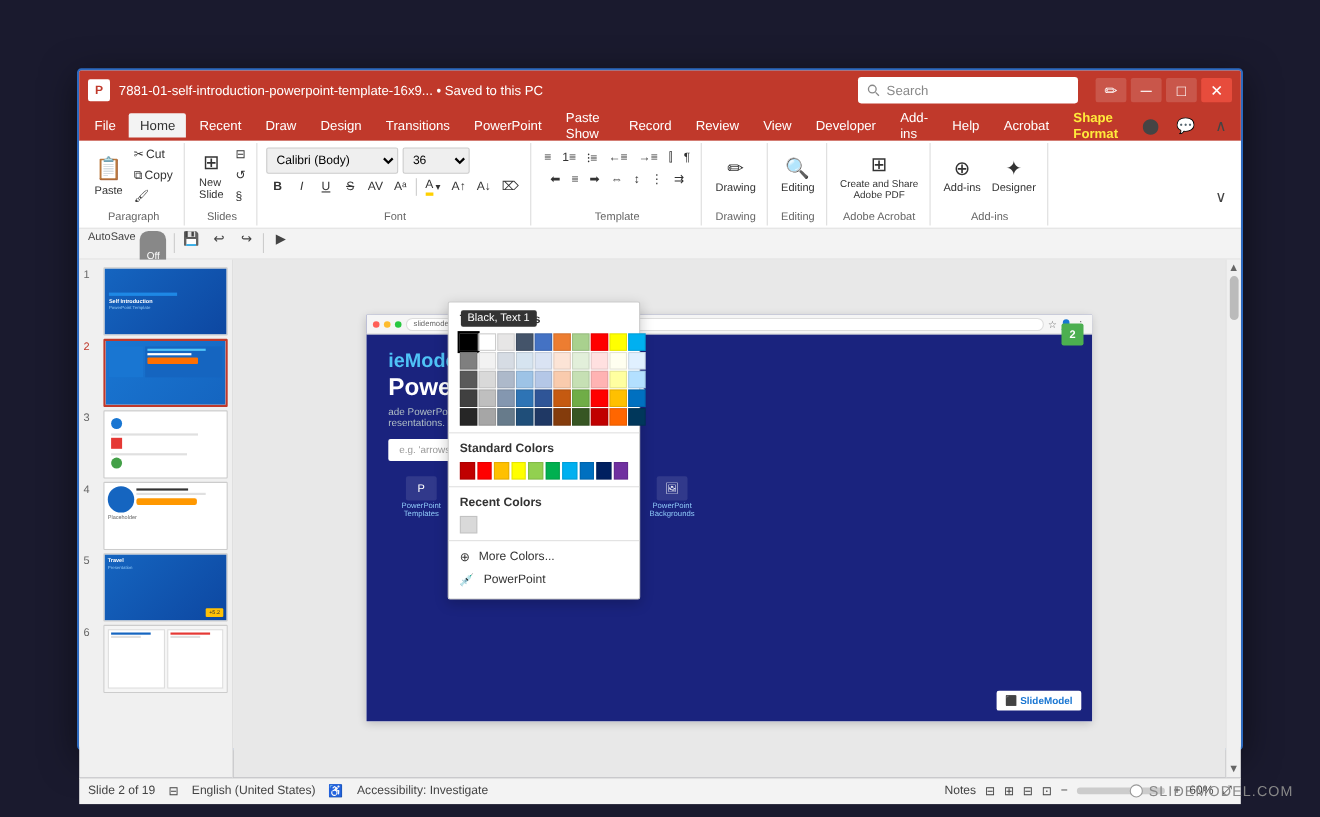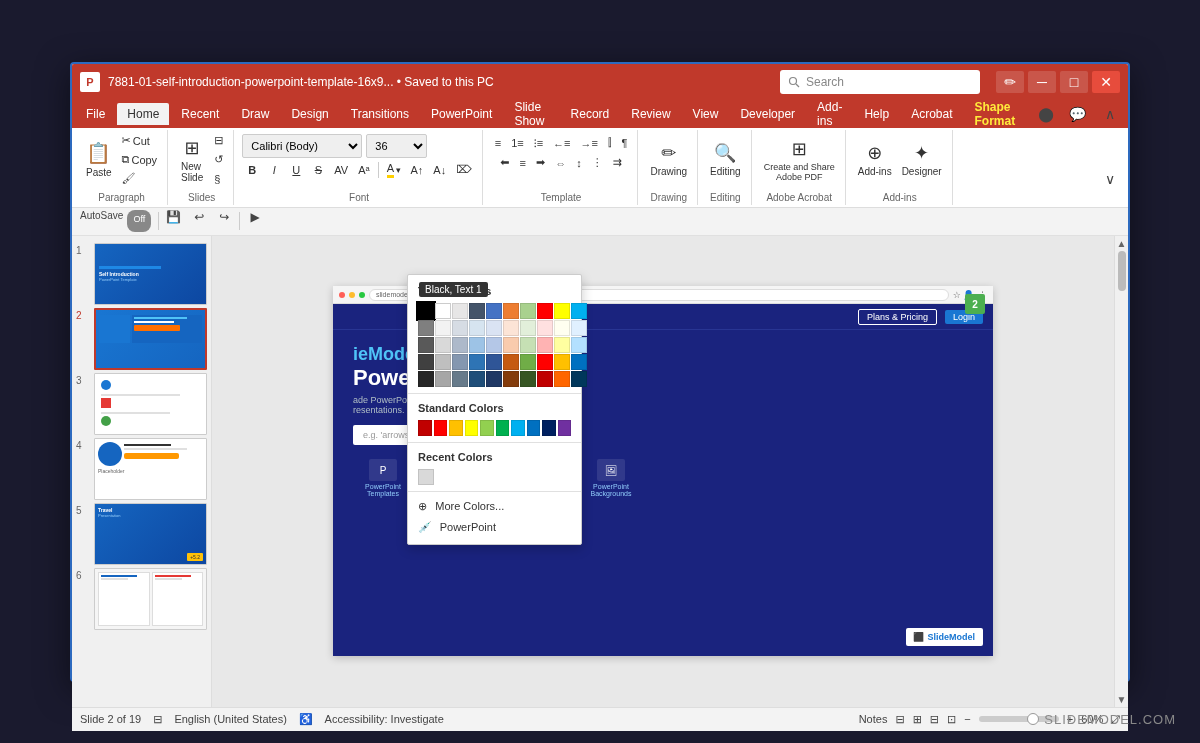--- a/index.html
+++ b/index.html
@@ -119,21 +119,21 @@
   </div>
 
   <div class="ribbon-tabs">
     <div class="ribbon-tab">File</div>
     <div class="ribbon-tab active">Home</div>
     <div class="ribbon-tab">Recent</div>
     <div class="ribbon-tab">Draw</div>
     <div class="ribbon-tab">Design</div>
     <div class="ribbon-tab">Transitions</div>
     <div class="ribbon-tab">PowerPoint</div>
-    <div class="ribbon-tab">Slide Show</div>
+    <div class="ribbon-tab">Paste Show</div>
     <div class="ribbon-tab">Record</div>
     <div class="ribbon-tab">Review</div>
     <div class="ribbon-tab">View</div>
     <div class="ribbon-tab">Developer</div>
     <div class="ribbon-tab">Add-ins</div>
     <div class="ribbon-tab">Help</div>
     <div class="ribbon-tab">Acrobat</div>
     <div class="ribbon-tab special">Shape Format</div>
     <div class="ribbon-right">
       <div class="ribbon-icon-btn">⬤</div>
@@ -278,21 +278,21 @@
         </div>
       </div>
       <span class="ribbon-group-label">Add-ins</span>
     </div>
     <div class="ribbon-icon-btn" style="margin-left:auto;align-self:flex-end;margin-bottom:12px;">∨</div>
   </div>
 
   <div class="toolbar-row">
     <div class="toolbar-btn" style="width:auto;padding:0 4px;font-size:10px;gap:4px;">
       <span>AutoSave</span>
-      <span style="background:#888;color:#fff;border-radius:8px;padding:4px 6px;font-size:9px;">Off</span>
+      <span style="background:#888;color:#fff;border-radius:8px;padding:17px 6px;font-size:9px;">Off</span>
     </div>
     <div class="toolbar-sep"></div>
     <div class="toolbar-btn">💾</div>
     <div class="toolbar-btn">↩</div>
     <div class="toolbar-btn">↪</div>
     <div class="toolbar-sep"></div>
     <div class="toolbar-btn">▶</div>
   </div>
 
   <div class="main-area">
@@ -398,24 +398,20 @@
             <div class="mini-dot" style="background:#febc2e;"></div>
             <div class="mini-dot" style="background:#28c840;"></div>
             <div class="mini-addr">slidemodel.com</div>
             <div class="mini-icons">
               <span>☆</span>
               <span>👤</span>
               <span>⋮</span>
             </div>
           </div>
 
-          <div class="wp-nav">
-            <div class="wp-btn outline">Plans &amp; Pricing</div>
-            <div class="wp-btn">Login</div>
-          </div>
 
           <div class="wp-body">
             <div class="wp-title1">ieModel Website</div>
             <div class="wp-title2">PowerPoint Templates</div>
             <div class="wp-sub">ade PowerPoint slides &amp; 100% editable templates for resentations. Finish your work in less time.</div>
             <div class="wp-search">
               <div class="wp-search-input">e.g. 'arrows'</div>
               <div class="wp-search-btn">Search</div>
             </div>
             <div class="wp-icons">

